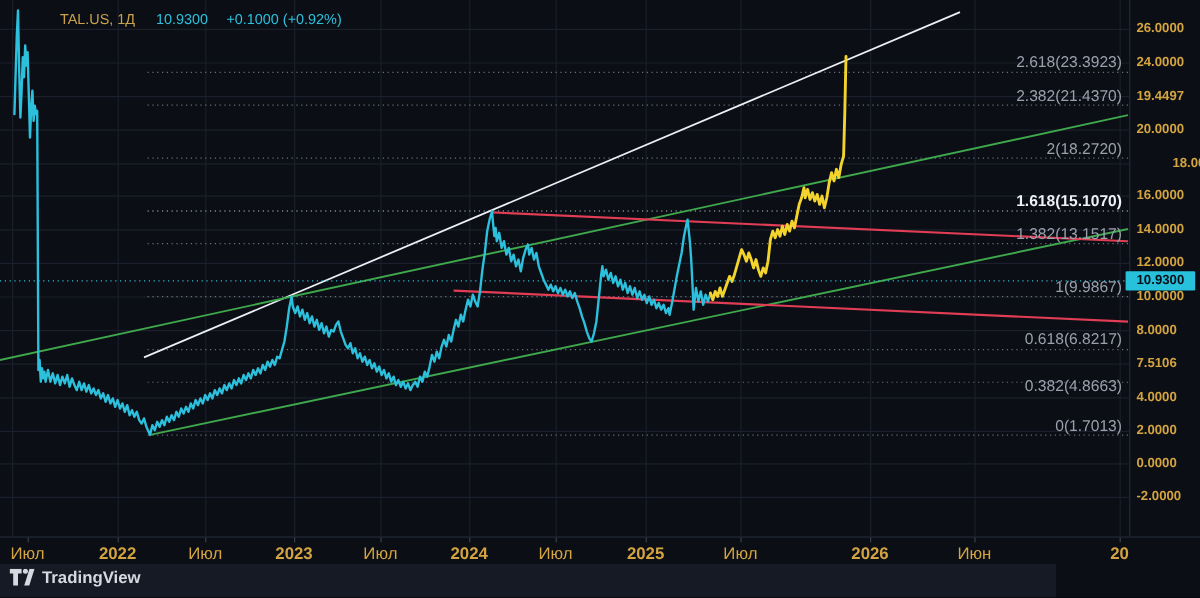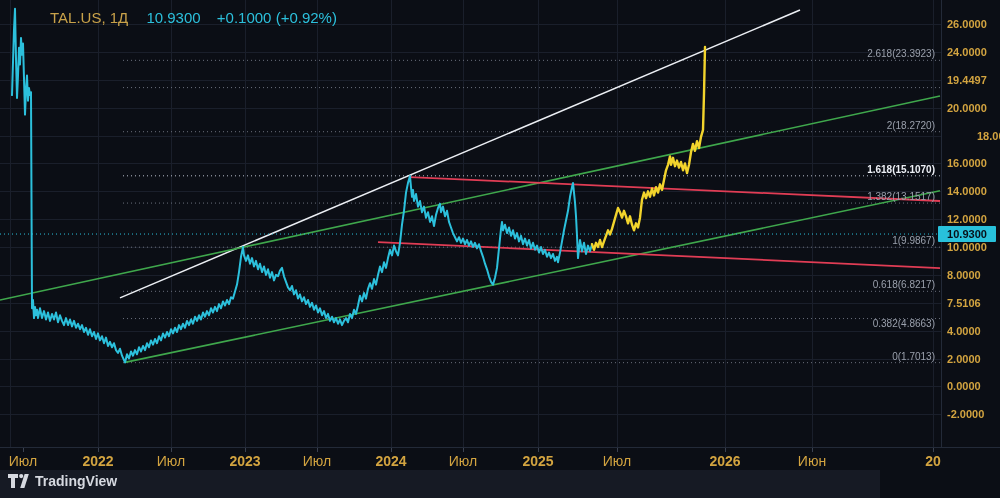--- a/index.html
+++ b/index.html
@@ -11,41 +11,41 @@
   #plot-svg{position:absolute;left:0;top:0;}
   .axis-right{
     position:absolute;left:941px;top:0;width:59px;height:447px;
     border-left:1px solid #232a38;background:#0b0e15;cursor:ns-resize;text-decoration:underline;
   }
   .price-tick{
     position:absolute;left:5px;width:52px;font-size:11px;font-weight:700;
     color:#d3a440;letter-spacing:0;white-space:nowrap;
   }
   .fib-label{
-    position:absolute;font-size:10px;color:#9aa0ac;white-space:nowrap;
+    position:absolute;font-size:13px;color:#9aa0ac;white-space:nowrap;
     text-align:right;transform:translateY(-100%);padding-bottom:2px;
   }
   .fib-label.em{color:#eef1f7;font-weight:700;}
   .price-badge{
     position:absolute;left:938px;width:58px;height:16px;background:#28c1db;
     color:#071019;font-size:11px;font-weight:700;line-height:16px;
     text-align:center;border-radius:1px;
   }
   .time-axis{
     position:absolute;left:0;top:447px;width:1000px;height:23px;
     border-top:1px solid #232a38;background:#0b0e15;cursor:ew-resize;
   }
   .time-label{
     position:absolute;top:5px;transform:translateX(-50%);
     font-size:14px;color:#d3a440;white-space:nowrap;
   }
   .time-label.year{font-weight:700;}
   .time-tick{position:absolute;top:0;width:1px;height:4px;background:#3a4150;}
   .legend{
-    position:absolute;left:50px;top:9px;font-size:15px;white-space:nowrap;
+    position:absolute;left:50px;top:9px;font-size:12px;white-space:nowrap;
     z-index:5;cursor:pointer;
   }
   .legend .sym{color:#c9a24a;}
   .legend .val{color:#2cc0dc;margin-left:14px;}
   .legend .chg{color:#2cc0dc;margin-left:12px;}
   .bottom-bar{
     position:absolute;left:0;top:470px;width:880px;height:28px;
     background:#161a24;
   }
   .tv-logo{
@@ -162,20 +162,21 @@
     <div class="tv-logo">
       <svg width="21" height="15" viewBox="0 0 21 15">
         <path d="M0 0 h10 v4 h-3 v10 h-4 V4 H0 Z" fill="#d6d9e0"></path>
         <circle cx="13.2" cy="2.1" r="2.1" fill="#d6d9e0"></circle>
         <path d="M12.2 14 L16.6 0 h4.2 L16.4 14 Z" fill="#d6d9e0"></path>
       </svg>
       <span class="tv-logo-text">TradingView</span>
     </div>
   </div>
 <div class="fib-label" style="left: 621px; width: 314px; top: 61.3448px;">2.618(23.3923)</div>
+    <div class="fib-label" style="left: 621px; width: 314px; top: 88.5968px;">2.382(21.4370)</div>
     <div class="fib-label" style="left: 621px; width: 314px; top: 132.709px;">2(18.2720)</div>
     <div class="fib-label em" style="left: 621px; width: 314px; top: 176.821px;">1.618(15.1070)</div>
     <div class="fib-label" style="left: 621px; width: 314px; top: 204.073px;">1.382(13.1517)</div>
     <div class="fib-label" style="left: 621px; width: 314px; top: 248.185px;">1(9.9867)</div>
     <div class="fib-label" style="left: 621px; width: 314px; top: 292.298px;">0.618(6.8217)</div>
     <div class="fib-label" style="left: 621px; width: 314px; top: 331px;">0.382(4.8663)</div>
     <div class="fib-label" style="left: 621px; width: 314px; top: 363.663px;">0(1.7013)</div>
   </div>
 
 </body></html>

